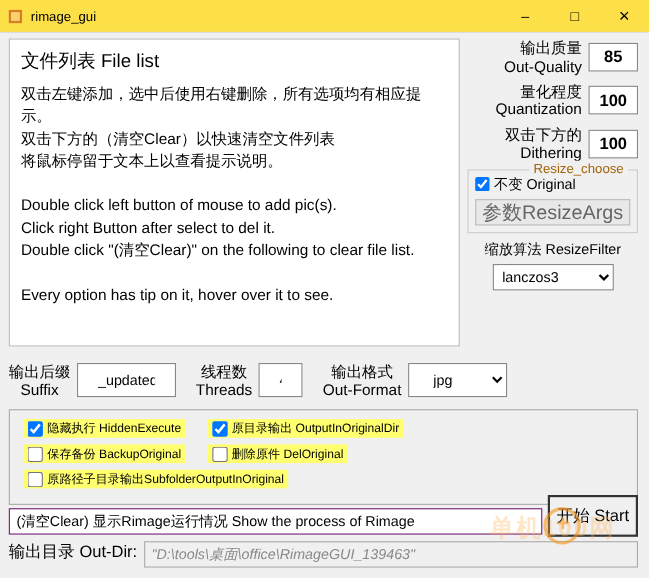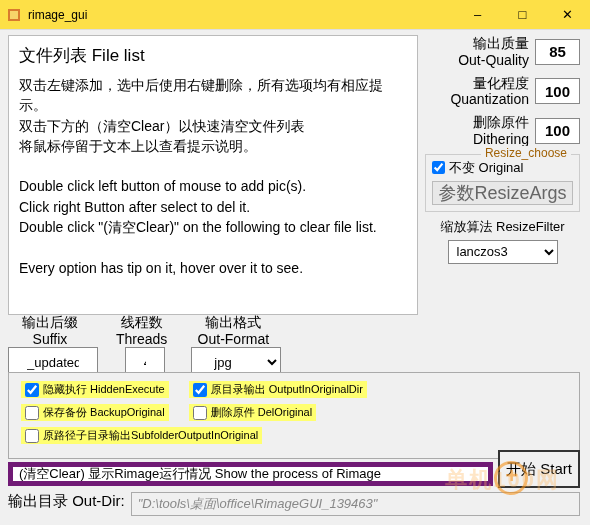--- a/index.html
+++ b/index.html
@@ -25,31 +25,31 @@
 .resize-group { border: 1px solid #ccc; padding: 4px 6px 6px 6px; margin-top: 2px; position: relative; }
 .resize-legend { position: absolute; top: -9px; right: 8px; background: #f0f0f0; padding: 0 4px; font-size: 12px; color: #a16207; }
 .resize-check { display: flex; align-items: center; margin-bottom: 4px; font-size: 13px; }
 .resize-check input { margin-right: 4px; }
 .resize-args-btn { width: 100%; height: 24px; background: #e8e8e8; border: 1px solid #bbb; font-size: 18px; color: #666; display: flex; align-items: center; justify-content: center; }
 
 .filter-label { text-align: center; font-size: 13px; margin-top: 6px; }
 .filter-select { width: 110px; height: 24px; margin: 4px auto 0; display: block; border: 1px solid #888; font-size: 13px; padding: 0 4px; }
 
 .mid-row { position: absolute; left: 8px; top: 292px; width: 572px; height: 48px; display: flex; align-items: center; }
-.mid-item { display: flex; align-items: center; margin-right: 18px; flex-direction: column; }
+.mid-item { display: flex; margin-right: 18px; }
 .mid-label { font-size: 14px; line-height: 1.15; text-align: center; margin-right: 6px; }
 .mid-input { height: 31px; border: 1px solid #888; background: #fff; text-align: center; font-size: 13px; padding: 0 18px; }
 
 .checks-box { position: absolute; left: 8px; top: 342px; width: 572px; border: 1px solid #aaa; padding: 8px 12px; background: #f0f0f0; }
 .check-row { display: flex; margin-bottom: 6px; }
 .chk { display: flex; align-items: center; background: #ffff70; padding: 1px 4px; margin-right: 20px; }
 .chk input { margin-right: 4px; width: 14px; height: 14px; }
 .chk-label { font-size: 11px; }
 
-.process-box { position: absolute; left: 8px; top: 432px; width: 485px; height: 24px; border: 5px solid #701a75; background: #fff; display: flex; align-items: center; padding: 0 6px; font-size: 13px; }
+.process-box { position: absolute; left: 8px; top: 432px; width: 485px; height: 24px; border: 1px solid #701a75; background: #fff; display: flex; align-items: center; padding: 0 6px; font-size: 13px; }
 
 .start-btn { position: absolute; left: 498px; top: 420px; width: 82px; height: 38px; border: 2px solid #333; background: #f0f0f0; font-size: 15px; display: flex; align-items: center; justify-content: center; }
 
 .outdir-row { position: absolute; left: 8px; top: 462px; width: 572px; display: flex; align-items: flex-start; }
 .outdir-label { font-size: 15px; margin-right: 6px; }
 .outdir-input { flex: 1; height: 24px; border: 1px solid #aaa; background: #f0f0f0; color: #888; font-style: italic; font-size: 13px; padding: 0 6px; display: flex; align-items: center; }
 
 .watermark { position: absolute; right: 30px; bottom: 30px; font-size: 22px; color: #ffb860; opacity: 0.35; pointer-events: none; font-weight: bold; letter-spacing: 2px; }
 .watermark-circle { position: absolute; right: 62px; bottom: 30px; width: 34px; height: 34px; border: 3px solid #f7941d; border-radius: 50%; opacity: 0.6; pointer-events: none; }
 .watermark-plus { position: absolute; right: 72px; bottom: 36px; color: #f7941d; font-size: 22px; font-weight: bold; opacity: 0.6; pointer-events: none; }
@@ -90,21 +90,21 @@
   <div class="right-panel">
     <div class="opt-row">
       <div class="opt-label"><span>输出质量</span><br><span>Out-Quality</span></div>
       <div class="opt-input">85</div>
     </div>
     <div class="opt-row">
       <div class="opt-label"><span>量化程度</span><br><span>Quantization</span></div>
       <div class="opt-input">100</div>
     </div>
     <div class="opt-row">
-      <div class="opt-label"><span>删除原件</span><br><span>Dithering</span></div>
+      <div class="opt-label"><span>双击下方的</span><br><span>Dithering</span></div>
       <div class="opt-input">100</div>
     </div>
 
     <div class="resize-group">
       <div class="resize-legend">Resize_choose</div>
       <label class="resize-check">
         <input type="checkbox" checked="" style="">
         <span>不变 Original</span>
       </label>
       <div class="resize-args-btn">参数ResizeArgs</div>

